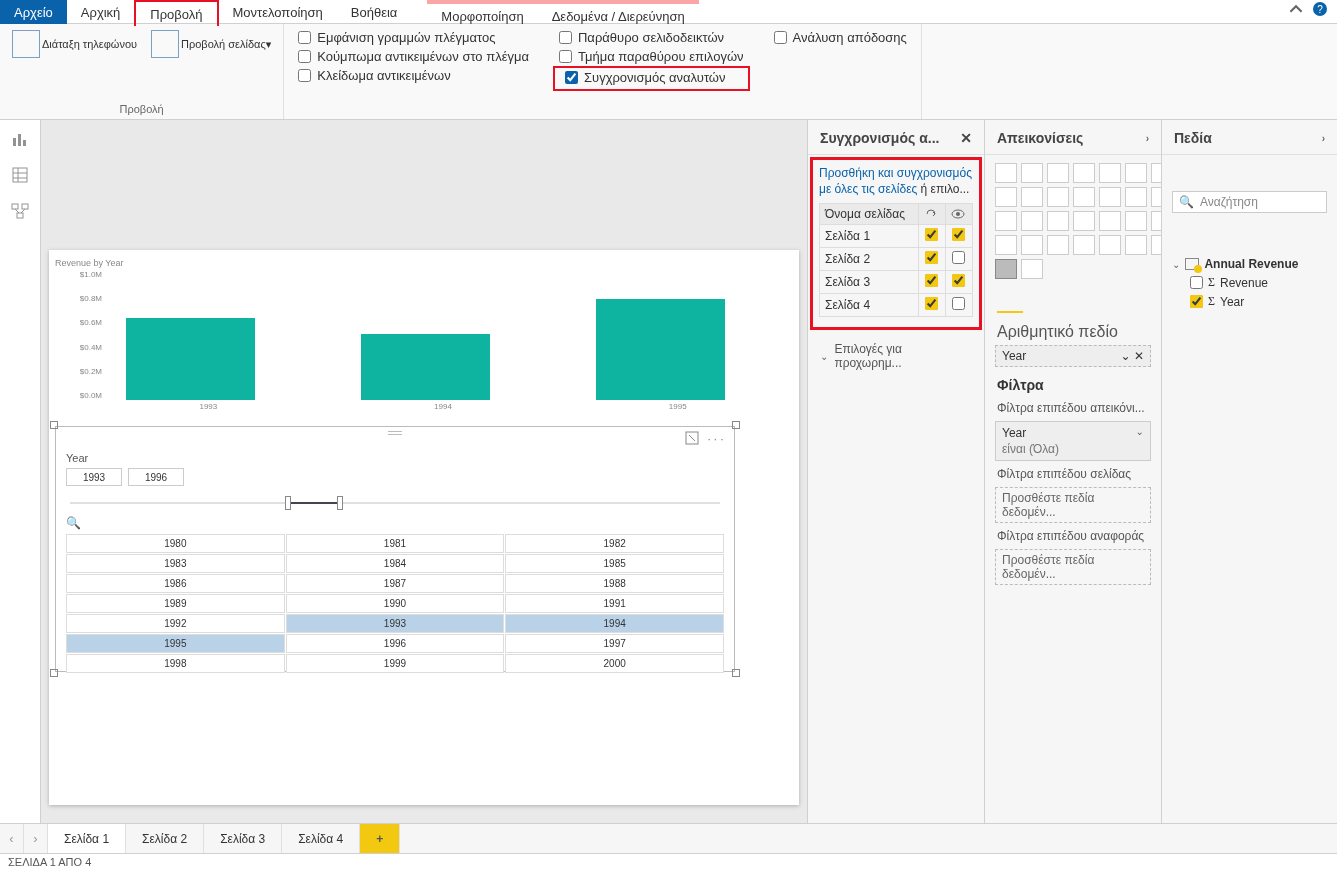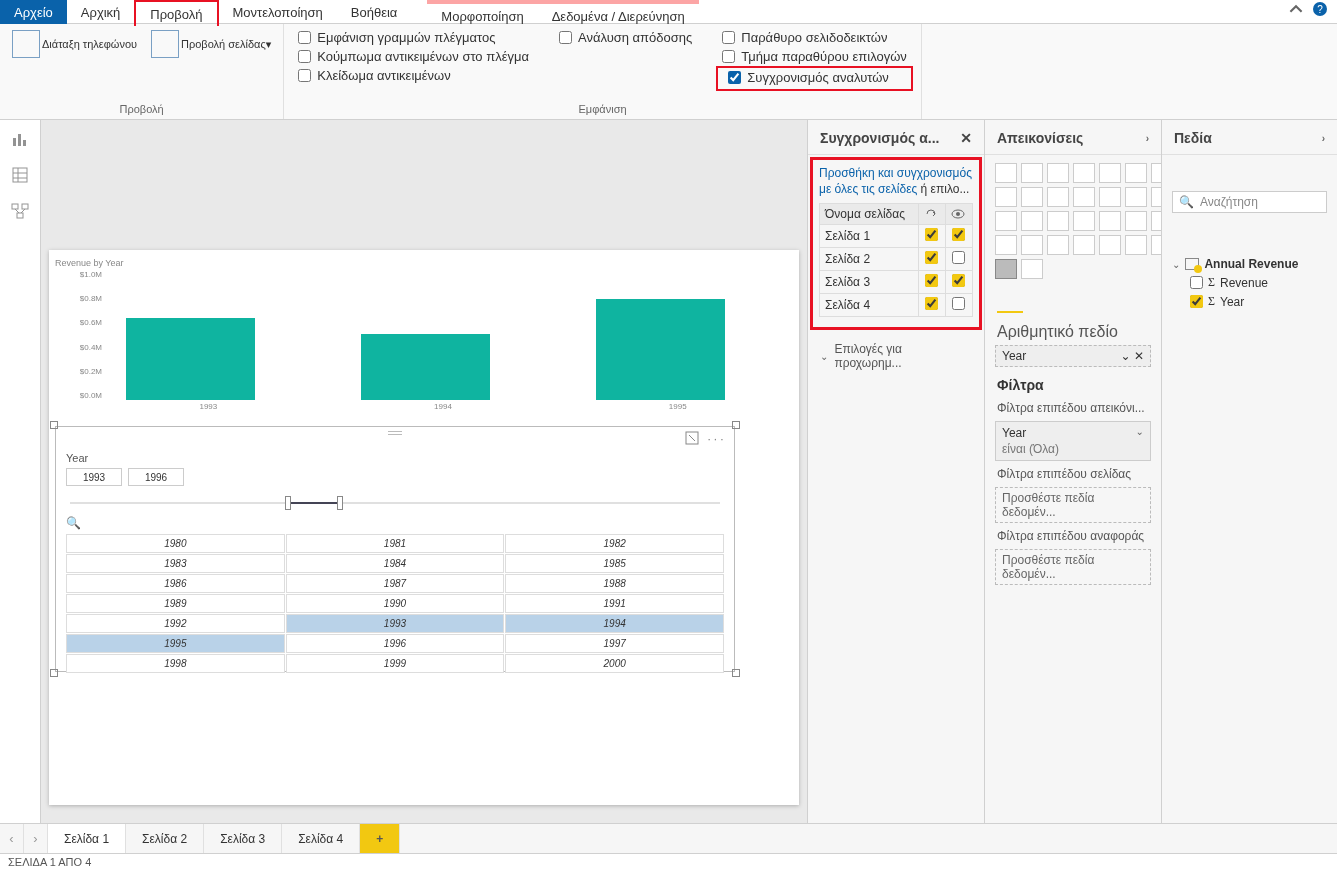--- a/index.html
+++ b/index.html
@@ -53,21 +53,21 @@
 .grip{position:absolute;left:50%;top:4px;transform:translateX(-50%);width:14px;height:4px;border-top:1px solid #bbb;border-bottom:1px solid #bbb;}
 .slicer-title { font-size:11px; color:#555; padding:2px 10px; }
 .range-row { display:flex; gap:6px; padding:2px 10px; }
 .range-box { border:1px solid #ccc; width:56px; height:18px; font-size:10px; display:flex; align-items:center; justify-content:center; }
 .slider { position:relative; height:18px; margin:6px 14px 2px; }
 .track { position:absolute; left:0; right:0; top:8px; height:2px; background:#e0e0e0; }
 .trackfill { position:absolute; top:8px; height:2px; background:#445; }
 .thumb { position:absolute; top:2px; width:6px; height:14px; background:#fff; border:1px solid #888; }
 .search-ico { padding:2px 10px; color:#888; font-size:12px; }
 .year-grid { padding:2px 10px; display:grid; grid-template-columns:1fr 1fr 1fr; gap:1px; }
-.year-cell { border:1px solid #ddd; text-align:center; font-size:10px; padding:3px 10px; background:#fff;font-style:italic; }
+.year-cell { border:1px solid #ddd; text-align:center; font-size:10px; padding:3px 10px; background:#fff; }
 .year-cell.sel { background:#b9d2e8; }
 
 
 .panel { border-left:1px solid #d0d0d0; background:#f6f6f6; display:flex; flex-direction:column; }
 .panel-head { display:flex; align-items:center; justify-content:space-between; padding:10px 12px 8px; font-weight:600; color:#444; font-size:14px; border-bottom:1px solid #e0e0e0;}
 .panel-sync { width:177px; }
 .sync-body { border:3px solid #e81123; margin:2px; padding:6px 6px 10px; font-size:12px; }
 .sync-link { color:#0a62aa; cursor:pointer; line-height:1.3; }
 .sync-tbl { width:100%; border-collapse:collapse; margin-top:6px; font-size:12px; }
 .sync-tbl th,.sync-tbl td { border:1px solid #ddd; padding:3px 5px; text-align:left; }
@@ -154,41 +154,40 @@
             <span>Κούμπωμα αντικειμένων στο πλέγμα</span>
           </label>
         <label class="chk-row">
             <input type="checkbox" style="">
             <span>Κλείδωμα αντικειμένων</span>
           </label>
       </div>
       <div class="chk-col">
         <label class="chk-row">
             <input type="checkbox" style="">
-            <span>Ανάλυση απόδοσης</span>
-          </label>
-      </div>
-      <div class="chk-col">
-        <label class="chk-row">
-            <input type="checkbox" style="">
             <span>Παράθυρο σελιδοδεικτών</span>
           </label>
         <label class="chk-row">
             <input type="checkbox" style="">
             <span>Τμήμα παραθύρου επιλογών</span>
           </label>
         <span class="sync-highlight">
           <label class="chk-row">
               <input type="checkbox" checked="" style="">
               <span>Συγχρονισμός αναλυτών</span>
             </label>
         </span>
       </div>
-    </div>
-    <div class="ribbon-group-label">Εμφάνιση</div>
+      <div class="chk-col">
+        <label class="chk-row">
+            <input type="checkbox" style="">
+            <span>Ανάλυση απόδοσης</span>
+          </label>
+      </div>
+    </div>
   </div>
 </div>
 
 <div class="workspace">
   <div class="leftrail">
     <svg class="r-ico" viewBox="0 0 18 18">
         <rect x="2" y="8" width="3" height="8" fill="#666"></rect>
         <rect x="7" y="4" width="3" height="12" fill="#666"></rect>
         <rect x="12" y="10" width="3" height="6" fill="#666"></rect>
       </svg>

